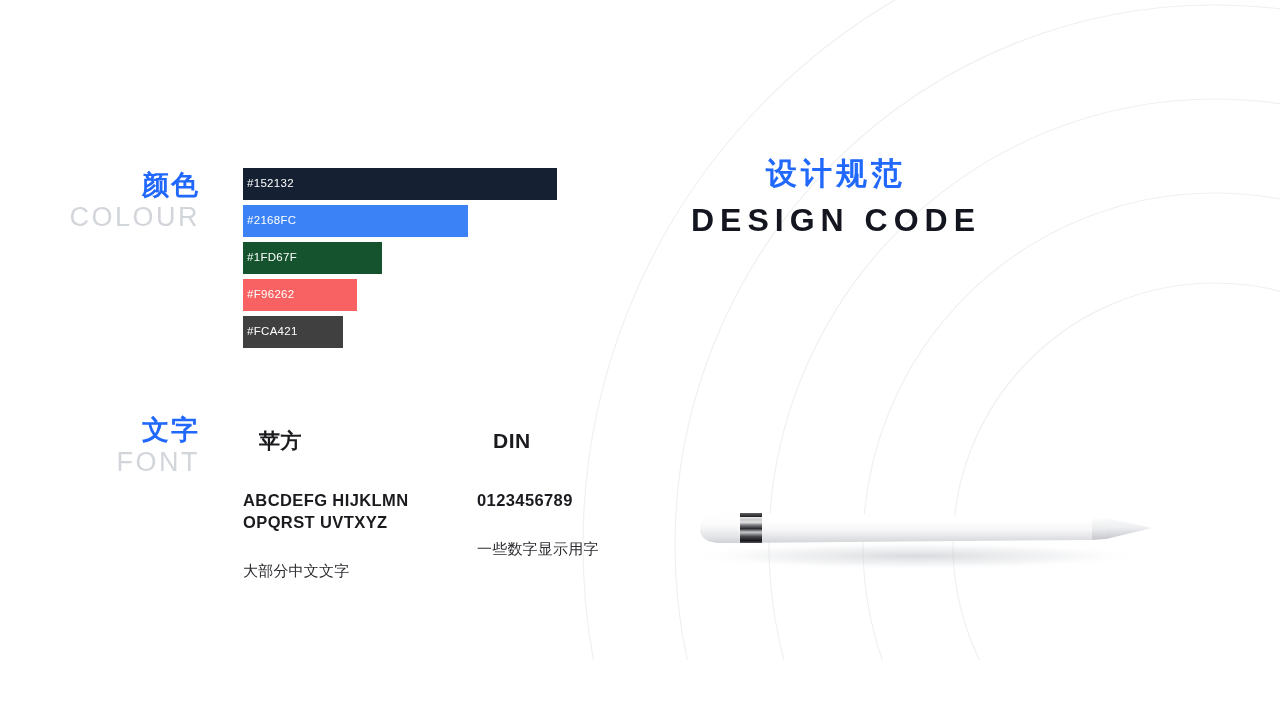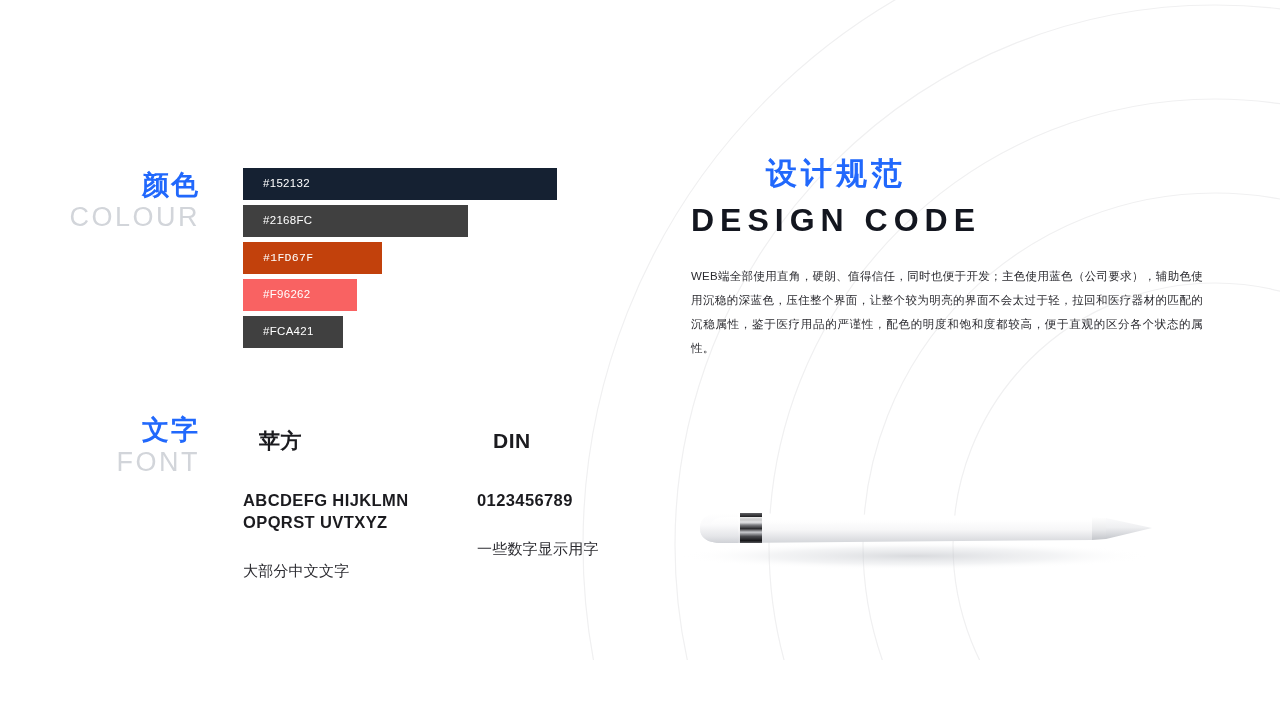--- a/index.html
+++ b/index.html
@@ -66,21 +66,21 @@
     height: 32px;
     margin-bottom: 5px;
     display: flex;
     align-items: center;
     box-sizing: border-box;
   }
   .swatch .hex {
     font-size: 11.5px;
     font-weight: 400;
     color: #ffffff;
-    padding-left: 20px;
+    padding-left: 4px;
     letter-spacing: 0.3px;
     line-height: 1;
   }
 
   
   .font-block {
     position: absolute;
   }
   #font-cn-block { left: 243px; top: 414px; }
   #font-din-block { left: 477px; top: 414px; }
@@ -174,24 +174,24 @@
 
   <div class="section-label" id="label-colour">
     <span class="cn">颜色</span>
     <span class="en">COLOUR</span>
   </div>
 
   <div class="swatches">
     <div class="swatch" style="background: rgb(21, 33, 50); width: 314px;">
       <span class="hex">#152132</span>
     </div>
-    <div class="swatch" style="background: #404040; width: 225px;">
+    <div class="swatch" style="background: #3b82f6; width: 225px;">
       <span class="hex">#2168FC</span>
     </div>
-    <div class="swatch" style="background: #c2410c; width: 139px; font-family: Liberation Mono, monospace;">
+    <div class="swatch" style="background: #14532d; width: 139px;">
       <span class="hex">#1FD67F</span>
     </div>
     <div class="swatch" style="background: rgb(249, 98, 98); width: 114px;">
       <span class="hex">#F96262</span>
     </div>
     <div class="swatch" style="background: #404040; width: 100px;">
       <span class="hex">#FCA421</span>
     </div>
   </div>
 
@@ -211,21 +211,20 @@
     <div class="font-name">DIN</div>
     <div class="font-sample">0123456789</div>
     <div class="font-caption">一些数字显示用字</div>
   </div>
 
   <div id="title-block">
     <div class="title-cn">设计规范</div>
     <div class="title-en">DESIGN CODE</div>
   </div>
 
-  <div id="body-text">WEB端全部使用直角，硬朗、值得信任，同时也便于开发；主色使用蓝色（公司要求），辅助色使用沉稳的深蓝色，压住整个界面，让整个较为明亮的界面不会太过于轻，拉回和医疗器材的匹配的沉稳属性，鉴于医疗用品的严谨性，配色的明度和饱和度都较高，便于直观的区分各个状态的属性。</div>
 
   <svg id="pencil" viewBox="0 0 520 130" xmlns="http://www.w3.org/2000/svg">
     <defs>
       <linearGradient id="bodyGrad" x1="0" y1="0" x2="0" y2="1">
         <stop offset="0%" stop-color="#ffffff"></stop>
         <stop offset="22%" stop-color="#ffffff"></stop>
         <stop offset="55%" stop-color="#f7f7f8"></stop>
         <stop offset="82%" stop-color="#e2e3e6"></stop>
         <stop offset="100%" stop-color="#d3d5d9"></stop>
       </linearGradient>

